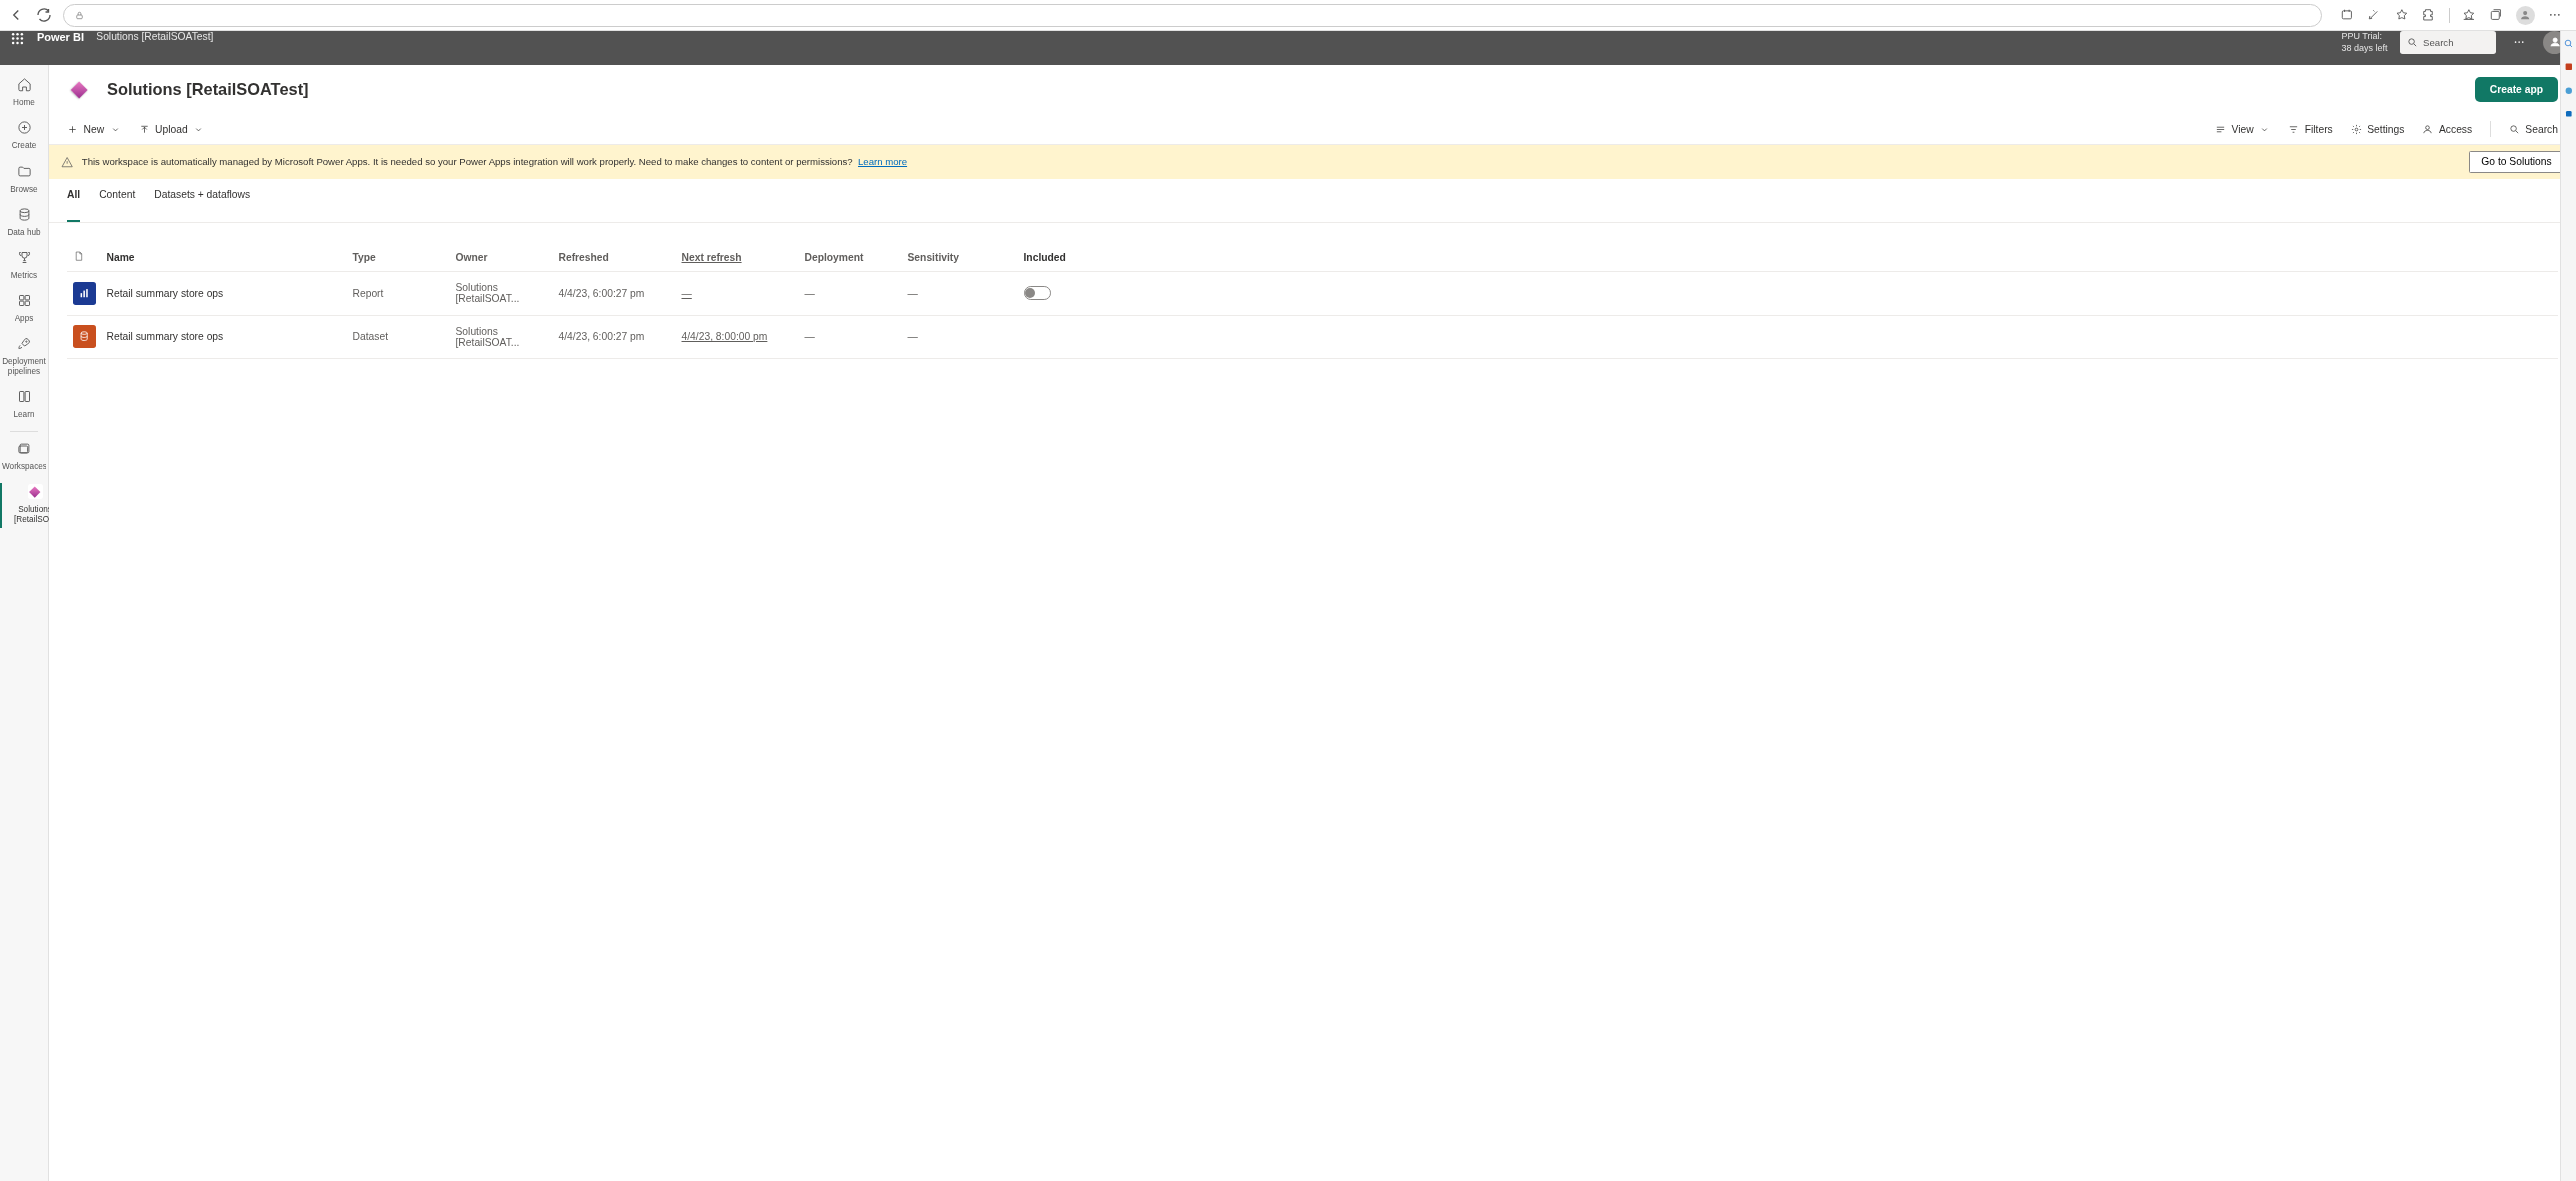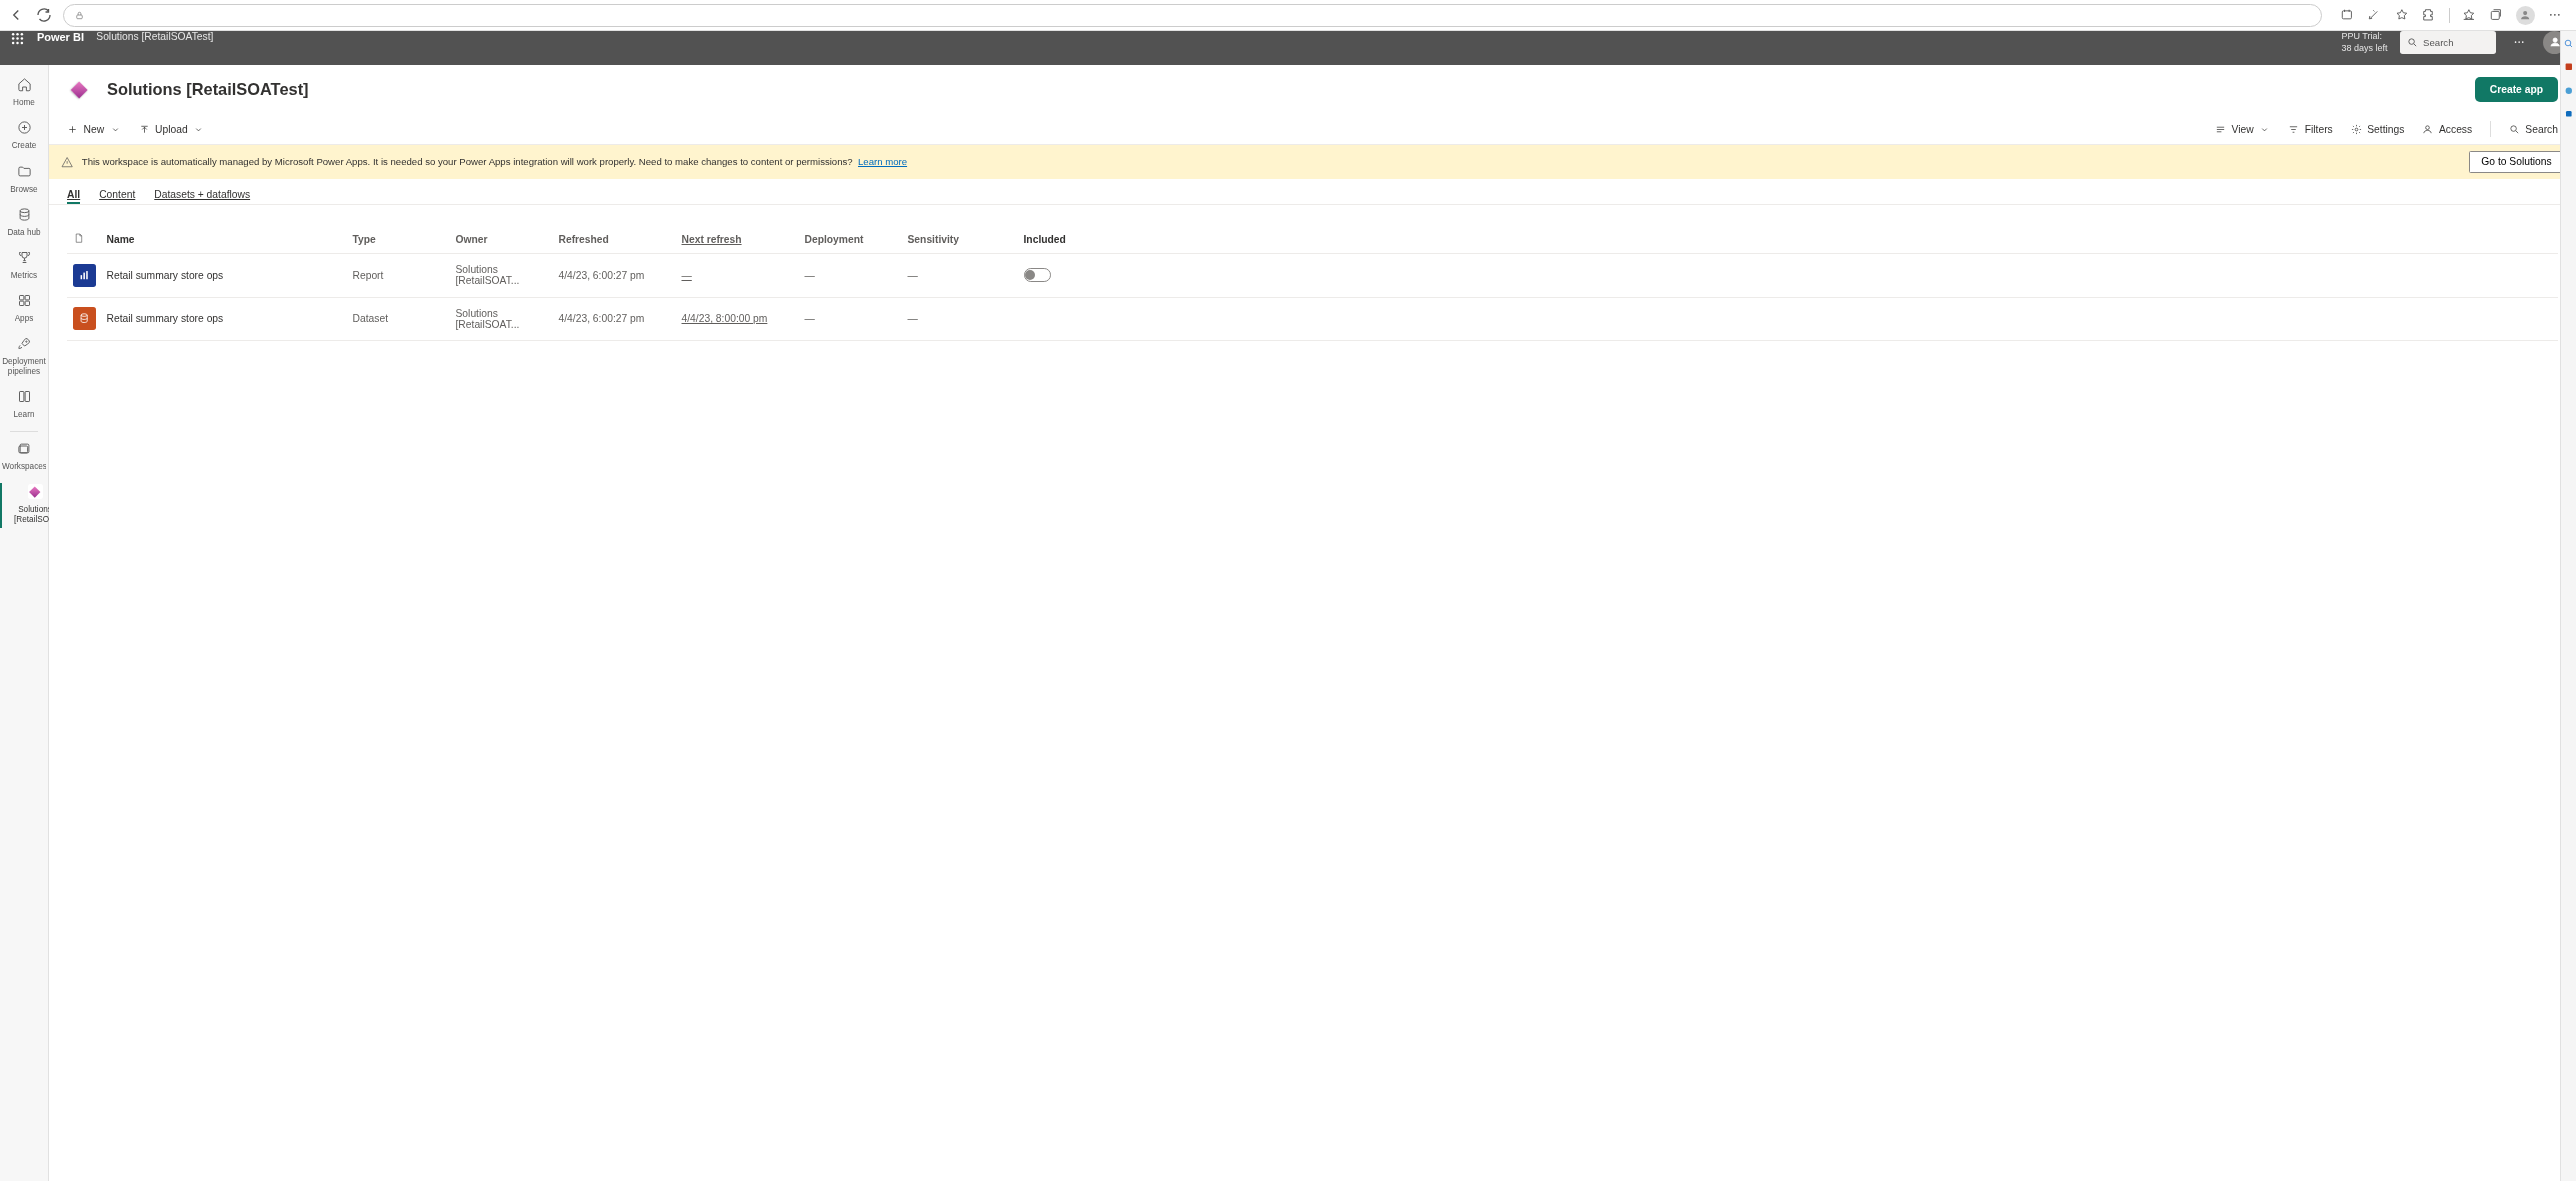--- a/index.html
+++ b/index.html
@@ -61,21 +61,21 @@
     .cmdsep { width:0.7px; height:16.4px; background:#ddd; }
 
     
     .notice { background:#fff4ce; padding:6.8px 12.3px; margin:0; display:flex; align-items:center; gap:8.2px; font-size:9.6px; }
     .notice svg { width:12.3px; height:12.3px; stroke:#605e5c; fill:none; stroke-width:1.5; flex-shrink:0; }
     .notice a { color:#006cbe; text-decoration:underline; cursor:pointer; }
     .notice-btn { margin-left:auto; background:#fff; border:0.7px solid #8a8886; padding:4.1px 11px; font-size:10.3px; cursor:pointer; border-radius:1.4px; }
 
     
     .tabs { display:flex; gap:19px; padding:9.6px 18px 0; border-bottom:0.7px solid #edebe9; font-size:10.3px; }
-    .tab { padding-bottom:2px; cursor:pointer; color:#323130;text-decoration:underline; }
+    .tab { padding-bottom:20px; cursor:pointer; color:#323130; }
     .tab.active { font-weight:600; border-bottom:2.1px solid #117865; }
 
     
     .table-wrap { margin:20.5px 18px 0; }
     table { width:100%; border-collapse:collapse; }
     thead th { text-align:left; font-weight:600; font-size:10.3px; padding:6.8px 5.5px; border-bottom:0.7px solid #edebe9; color:#323130; }
     tbody td { padding:9.6px 5.5px; border-bottom:0.7px solid #edebe9; font-size:10.3px; color:#323130; vertical-align:middle; }
     .col-icon { width:34px; }
     .col-name { width:246px; }
     .col-type { width:103px; color:#605e5c; }

